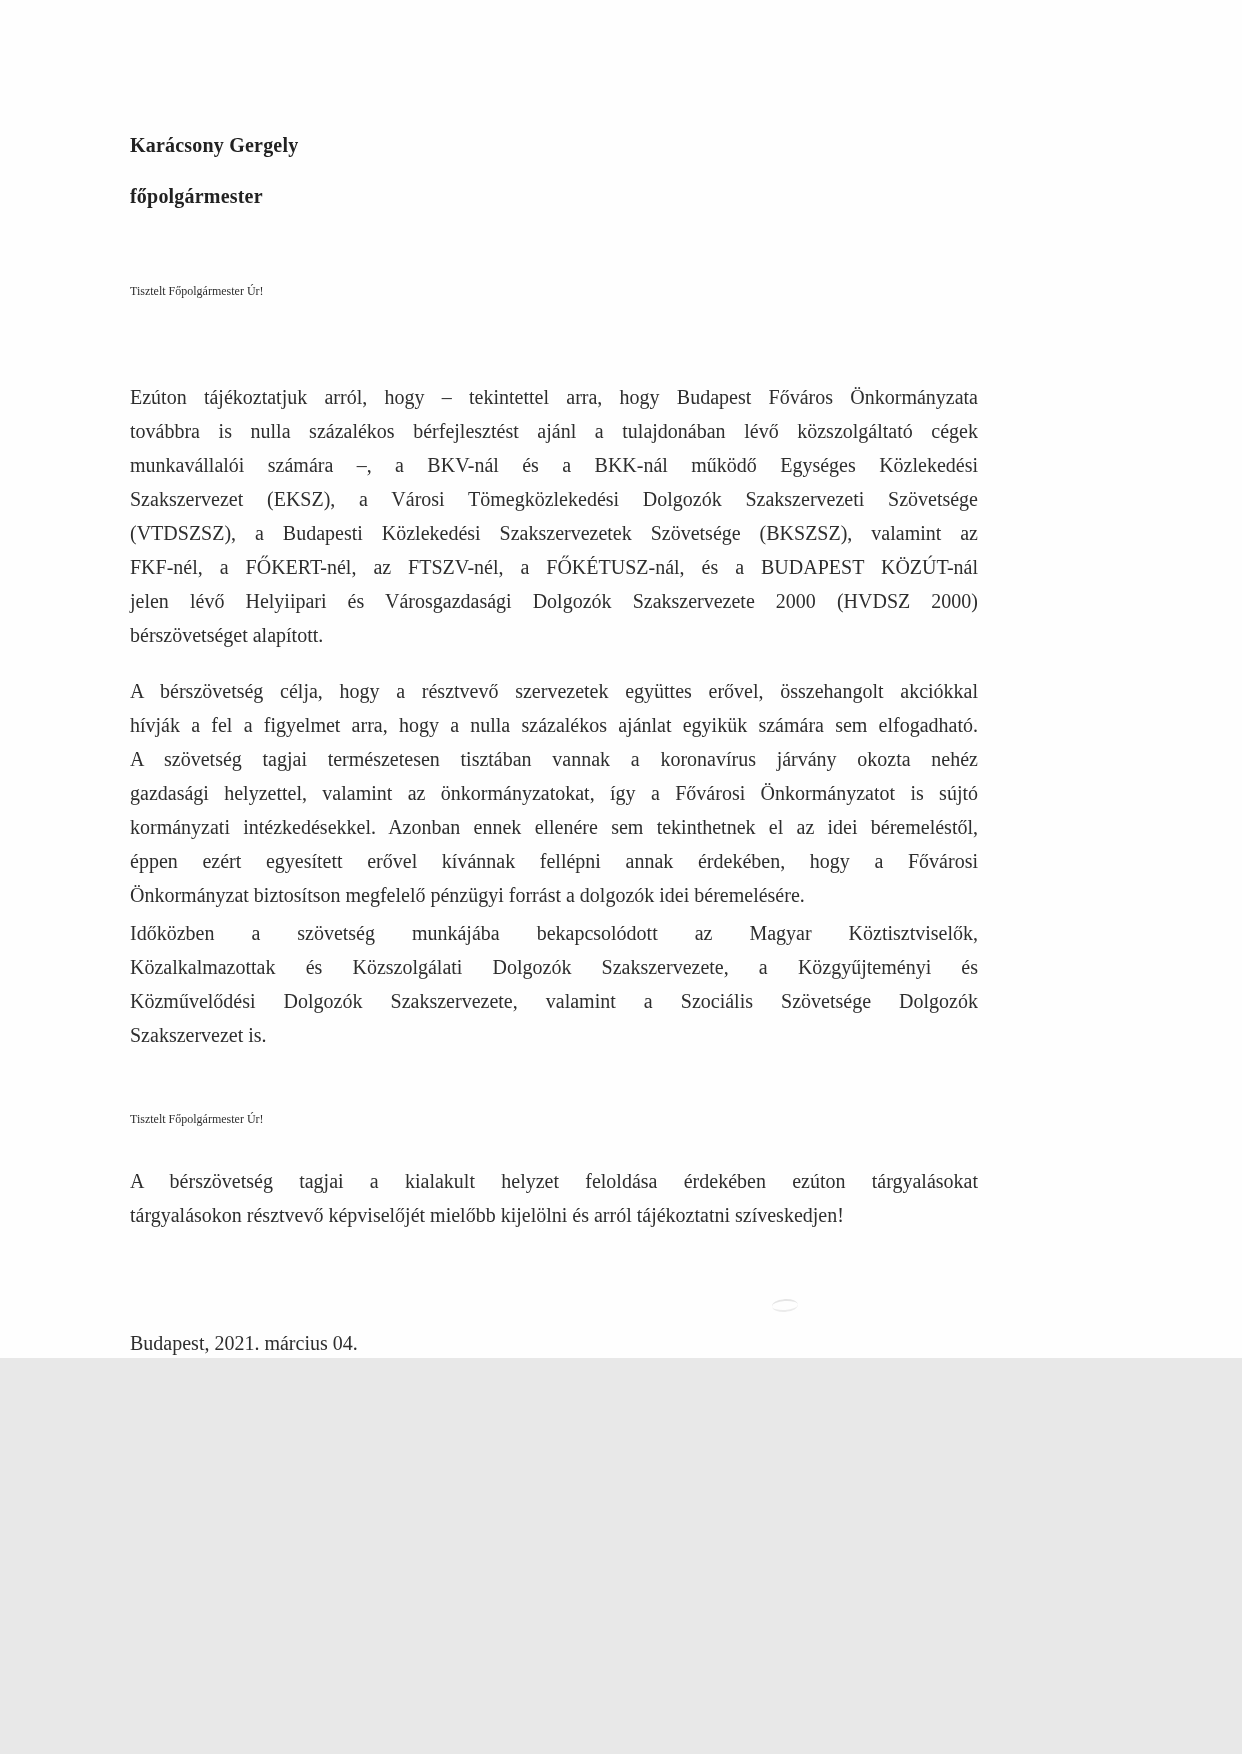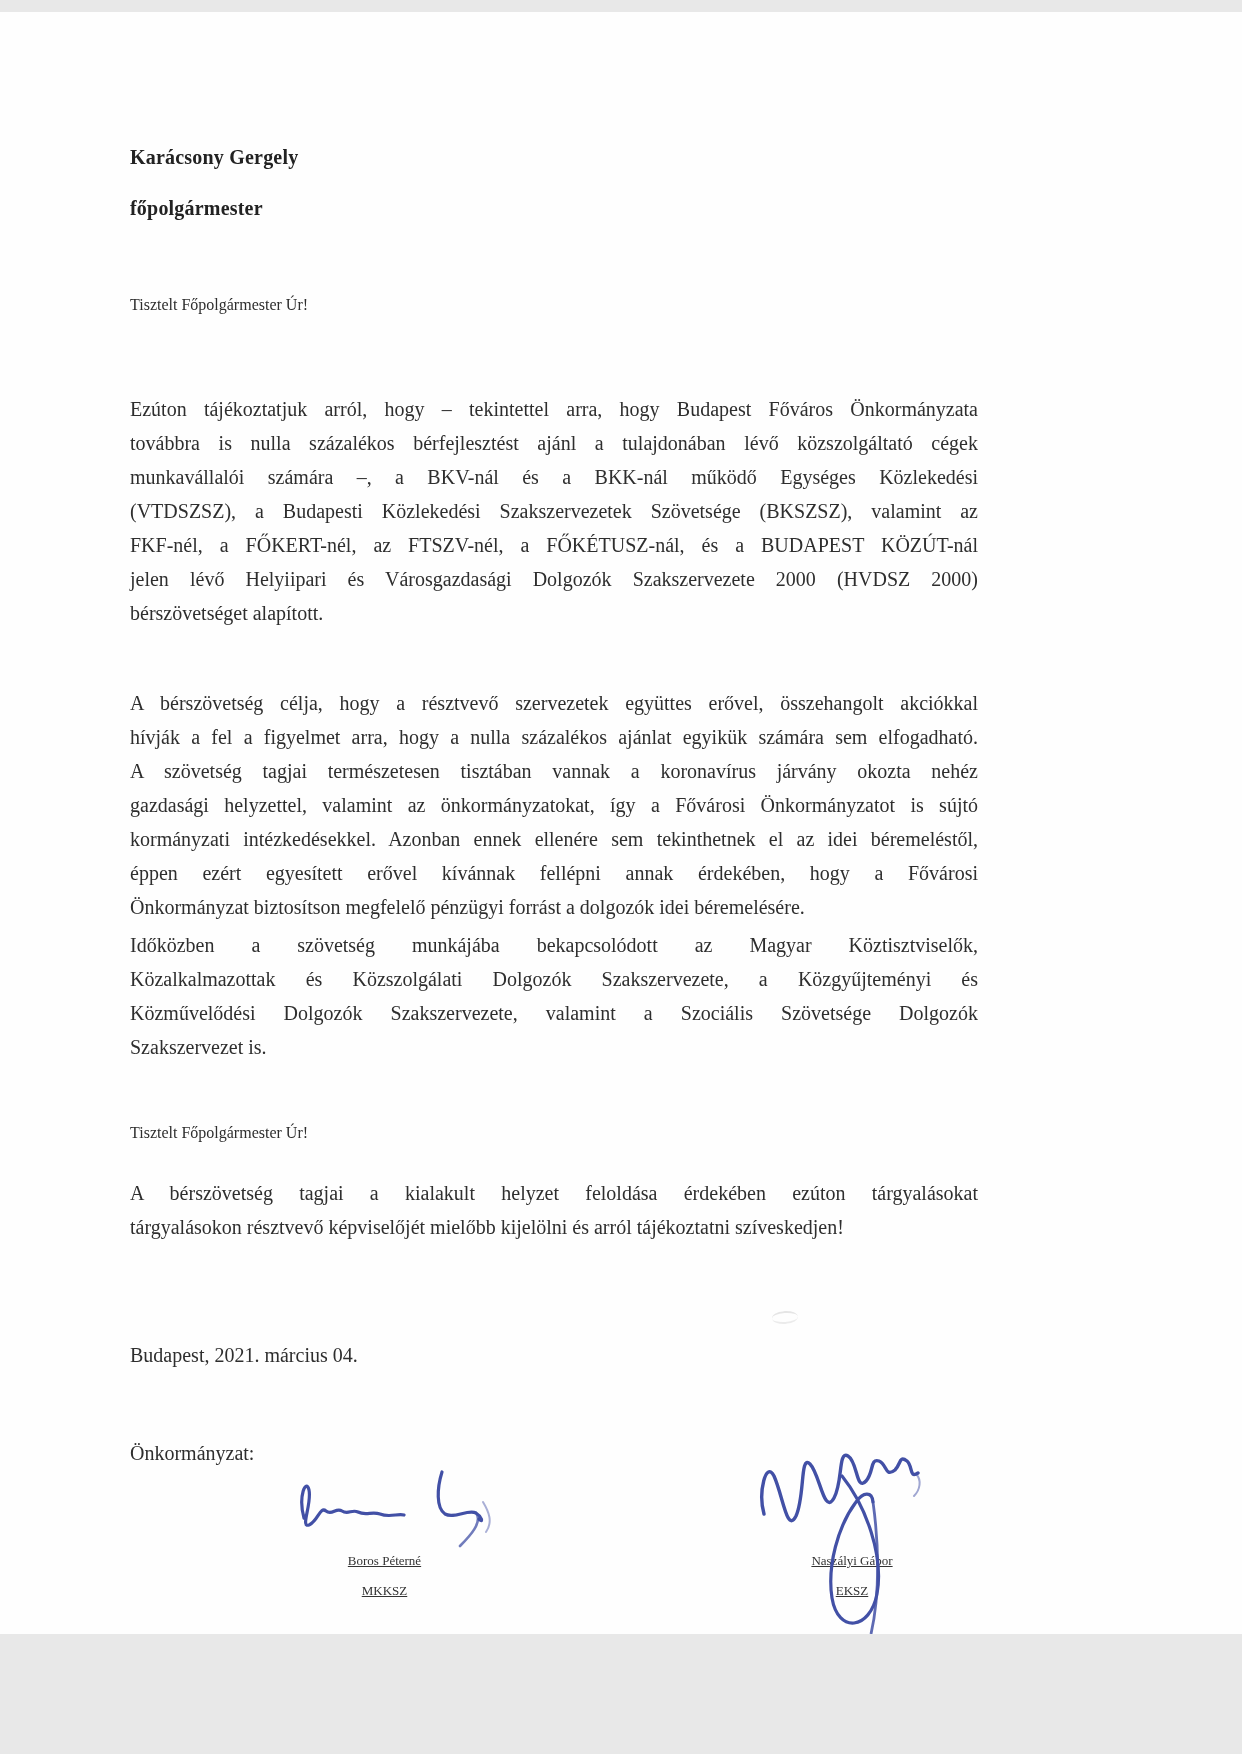--- a/index.html
+++ b/index.html
@@ -1,27 +1,27 @@
 <!DOCTYPE html>
 <html lang="hu"><head>
 <meta charset="utf-8">
 <style>
   html,body{margin:0;padding:0;background:#e8e8e8;}
   .page{
     position:relative;
-    width:1242px;height:1622px;
-    margin:12px auto;
+    width:1242px;height:1358px;
+    margin:0 auto;
     background:#fefefe;
     font-family:"Liberation Serif","DejaVu Serif",serif;
     color:#2e2e2e;
     overflow:hidden;
   }
   .block{position:absolute;left:130px;width:848px;}
   .hdr{font-weight:bold;font-size:20px;color:#222;letter-spacing:0.2px;}
-  .sal{font-size:16px;}
+  .sal{font-size:12px;}
   .para{font-size:20px;}
   .para .line{
     line-height:34px;
     text-align:justify;
     text-align-last:justify;
     word-spacing:1px;
   }
   .para .line.last{
     text-align-last:left;
     word-spacing:normal;
@@ -50,20 +50,21 @@
 
   <div class="block hdr" style="top:134px;">Karácsony Gergely</div>
   <div class="block hdr" style="top:185px;">főpolgármester</div>
 
   <div class="block sal" style="top:284px;">Tisztelt Főpolgármester Úr!</div>
 
   <div class="block para" style="top:380px;">
     <div class="line">Ezúton tájékoztatjuk arról, hogy – tekintettel arra, hogy Budapest Főváros Önkormányzata</div>
     <div class="line">továbbra is nulla százalékos bérfejlesztést ajánl a tulajdonában lévő közszolgáltató cégek</div>
     <div class="line">munkavállalói számára –, a BKV-nál és a BKK-nál működő Egységes Közlekedési</div>
+    <div class="line">Szakszervezet (EKSZ), a Városi Tömegközlekedési Dolgozók Szakszervezeti Szövetsége</div>
     <div class="line">(VTDSZSZ), a Budapesti Közlekedési Szakszervezetek Szövetsége (BKSZSZ), valamint az</div>
     <div class="line">FKF-nél, a FŐKERT-nél, az FTSZV-nél, a FŐKÉTUSZ-nál, és a BUDAPEST KÖZÚT-nál</div>
     <div class="line">jelen lévő Helyiipari és Városgazdasági Dolgozók Szakszervezete 2000 (HVDSZ 2000)</div>
     <div class="line last">bérszövetséget alapított.</div>
   </div>
 
   <div class="block para" style="top:674px;">
     <div class="line">A bérszövetség célja, hogy a résztvevő szervezetek együttes erővel, összehangolt akciókkal</div>
     <div class="line">hívják a fel a figyelmet arra, hogy a nulla százalékos ajánlat egyikük számára sem elfogadható.</div>
     <div class="line">A szövetség tagjai természetesen tisztában vannak a koronavírus járvány okozta nehéz</div>

